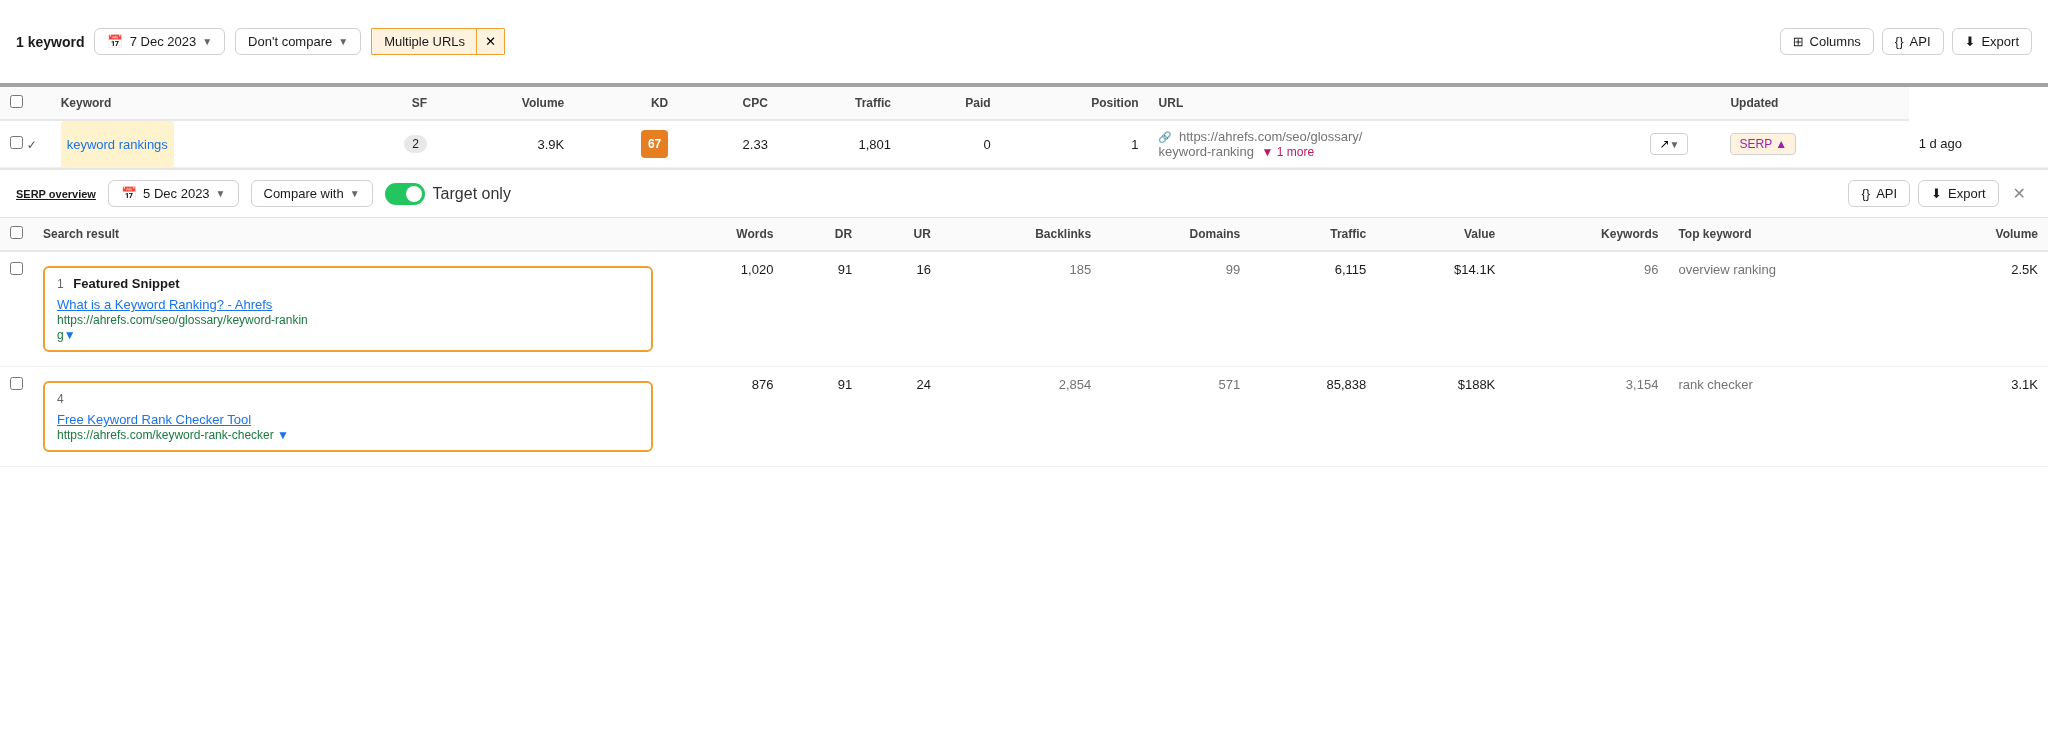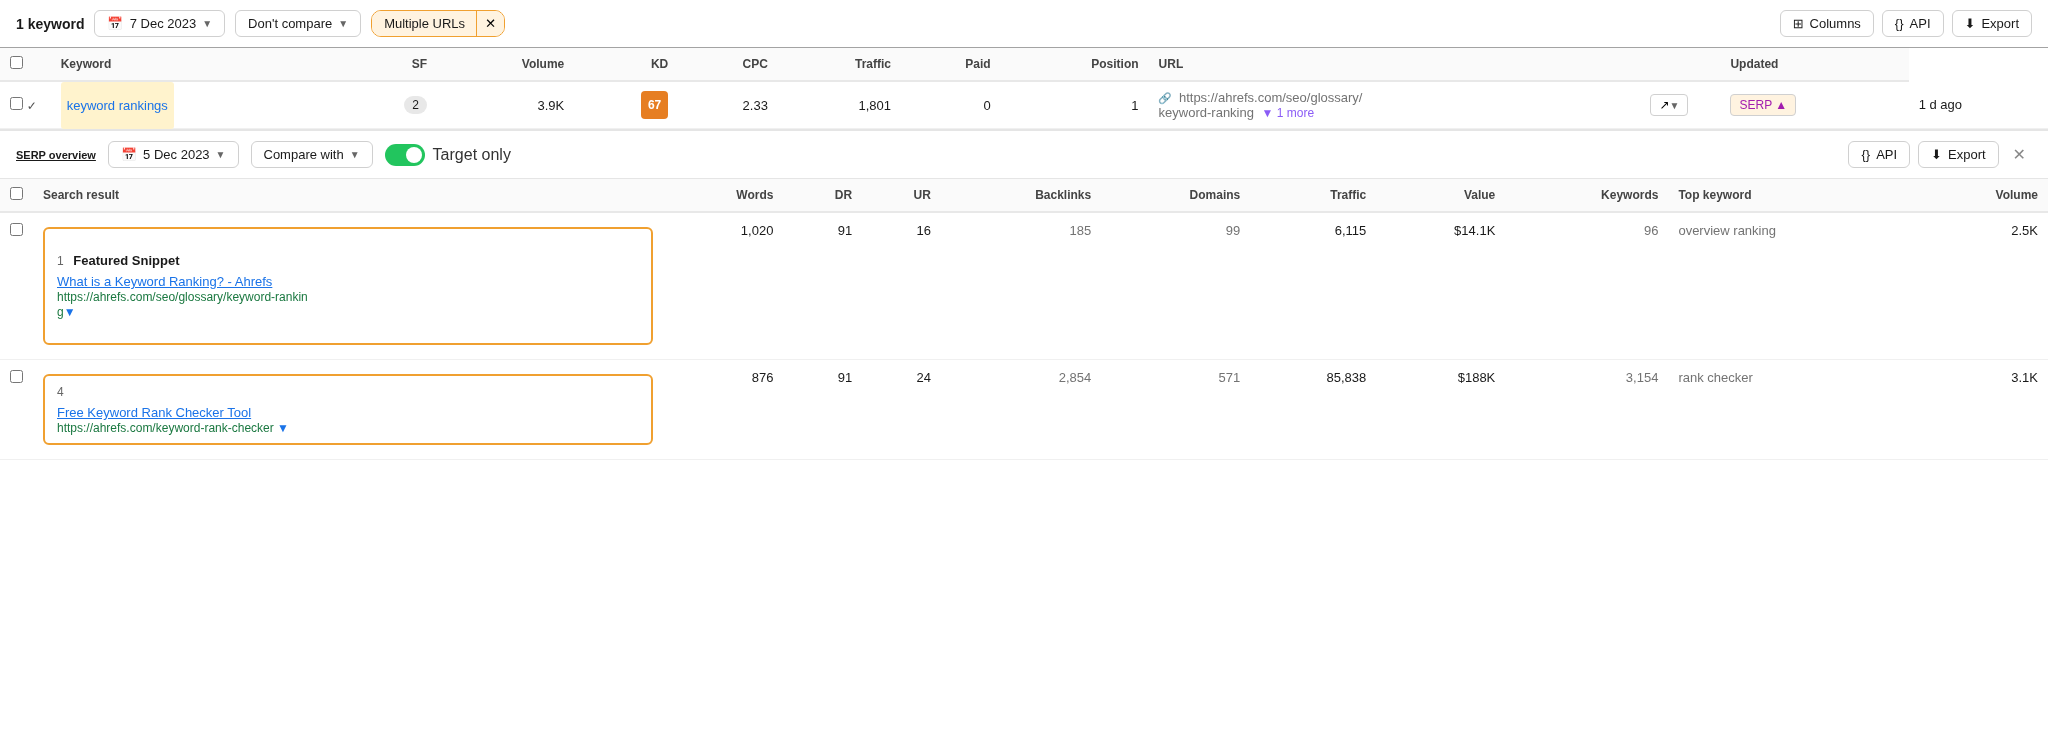--- a/index.html
+++ b/index.html
@@ -1,41 +1,41 @@
 <!DOCTYPE html>
 <html><head>
   <meta charset="utf-8">
   <style>
     * { box-sizing: border-box; margin: 0; padding: 0; }
     body { font-family: -apple-system, BlinkMacSystemFont, 'Segoe UI', Arial, sans-serif; font-size: 13px; color: #1a1a1a; background: #fff; }
 
     
     .toolbar {
       display: flex; align-items: center; gap: 10px;
-      padding: 10px 16px; border-bottom: 1px solid #a3a3a3;
+      padding: 28px 16px; border-bottom: 4px solid #a3a3a3;
       flex-wrap: wrap;
     }
     .toolbar-right { margin-left: auto; display: flex; align-items: center; gap: 8px; }
 
     .kw-count { font-weight: 700; font-size: 14px; white-space: nowrap; }
 
     .btn {
       display: inline-flex; align-items: center; gap: 6px;
       padding: 5px 12px; border: 1px solid #d0d0d0; border-radius: 6px;
       background: #fff; cursor: pointer; font-size: 13px; color: #1a1a1a;
       white-space: nowrap;
     }
     .btn-close {
       background: #fff3e0; border: none; border-left: 1px solid #f0a030;
       padding: 5px 8px; border-radius: 0 6px 6px 0; cursor: pointer;
       margin-left: -1px;
     }
     .multi-url-group {
       display: inline-flex; align-items: stretch;
-      border: 1px solid #f0a030; border-radius: 10px; overflow: hidden;
+      border: 1px solid #f0a030; border-radius: 1px; overflow: hidden;
     }
     .multi-url-label {
       padding: 5px 12px; background: #fff3e0; font-size: 13px;
       color: #1a1a1a; font-weight: 500; display: flex; align-items: center;
     }
 
     
     .table-section { overflow-x: auto; }
     table { width: 100%; border-collapse: collapse; font-size: 13px; }
     th, td { padding: 8px 10px; text-align: left; border-bottom: 1px solid #f0f0f0; white-space: nowrap; }
@@ -61,21 +61,21 @@
       background: #fff3e0; font-size: 12px; cursor: pointer; color: #a21caf;
     }
     .trend-btn {
       display: inline-flex; align-items: center;
       padding: 3px 8px; border: 1px solid #d0d0d0; border-radius: 4px;
       background: #fff; font-size: 12px; cursor: pointer;
     }
 
     .check-icon { color: #555; margin-right: 4px; font-size: 12px; }
     .url-icon { font-size: 11px; color: #666; margin-right: 3px; }
-    .more-link { color: #8b5cf6; font-size: 12px; margin-left: 4px; cursor: pointer; }
+    .more-link { color: #be185d; font-size: 12px; margin-left: 4px; cursor: pointer; }
 
     
     .serp-header {
       display: flex; align-items: center; gap: 12px;
       padding: 10px 16px; border-bottom: 1px solid #e5e5e5;
       border-top: 2px solid #e5e5e5; flex-wrap: wrap;
     }
     .serp-title { font-weight: 700; font-size: 11px; text-decoration: underline; }
     .serp-header-right { margin-left: auto; display: flex; align-items: center; gap: 8px; }
 
@@ -268,21 +268,21 @@
         <th class="num">Volume</th>
       </tr>
     </thead>
     <tbody>
 
       <tr>
         <td>
           <input type="checkbox" style="">
         </td>
         <td>
-          <div class="featured-box" style="padding: 24px 12px;">
+          <div class="featured-box" style="padding: 8px 12px;">
             <div style="margin-bottom:6px;">
               <span class="result-num">1</span>
               <span class="result-title-featured">Featured Snippet</span>
             </div>
             <a href="#" class="result-link">What is a Keyword Ranking? - Ahrefs</a>
             <span class="result-url">https://ahrefs.com/seo/glossary/keyword-rankin<br>g<span style="color:#1a73e8;cursor:pointer;">▼</span></span>
           </div>
         </td>
         <td class="num">1,020</td>
         <td class="num">91</td>

